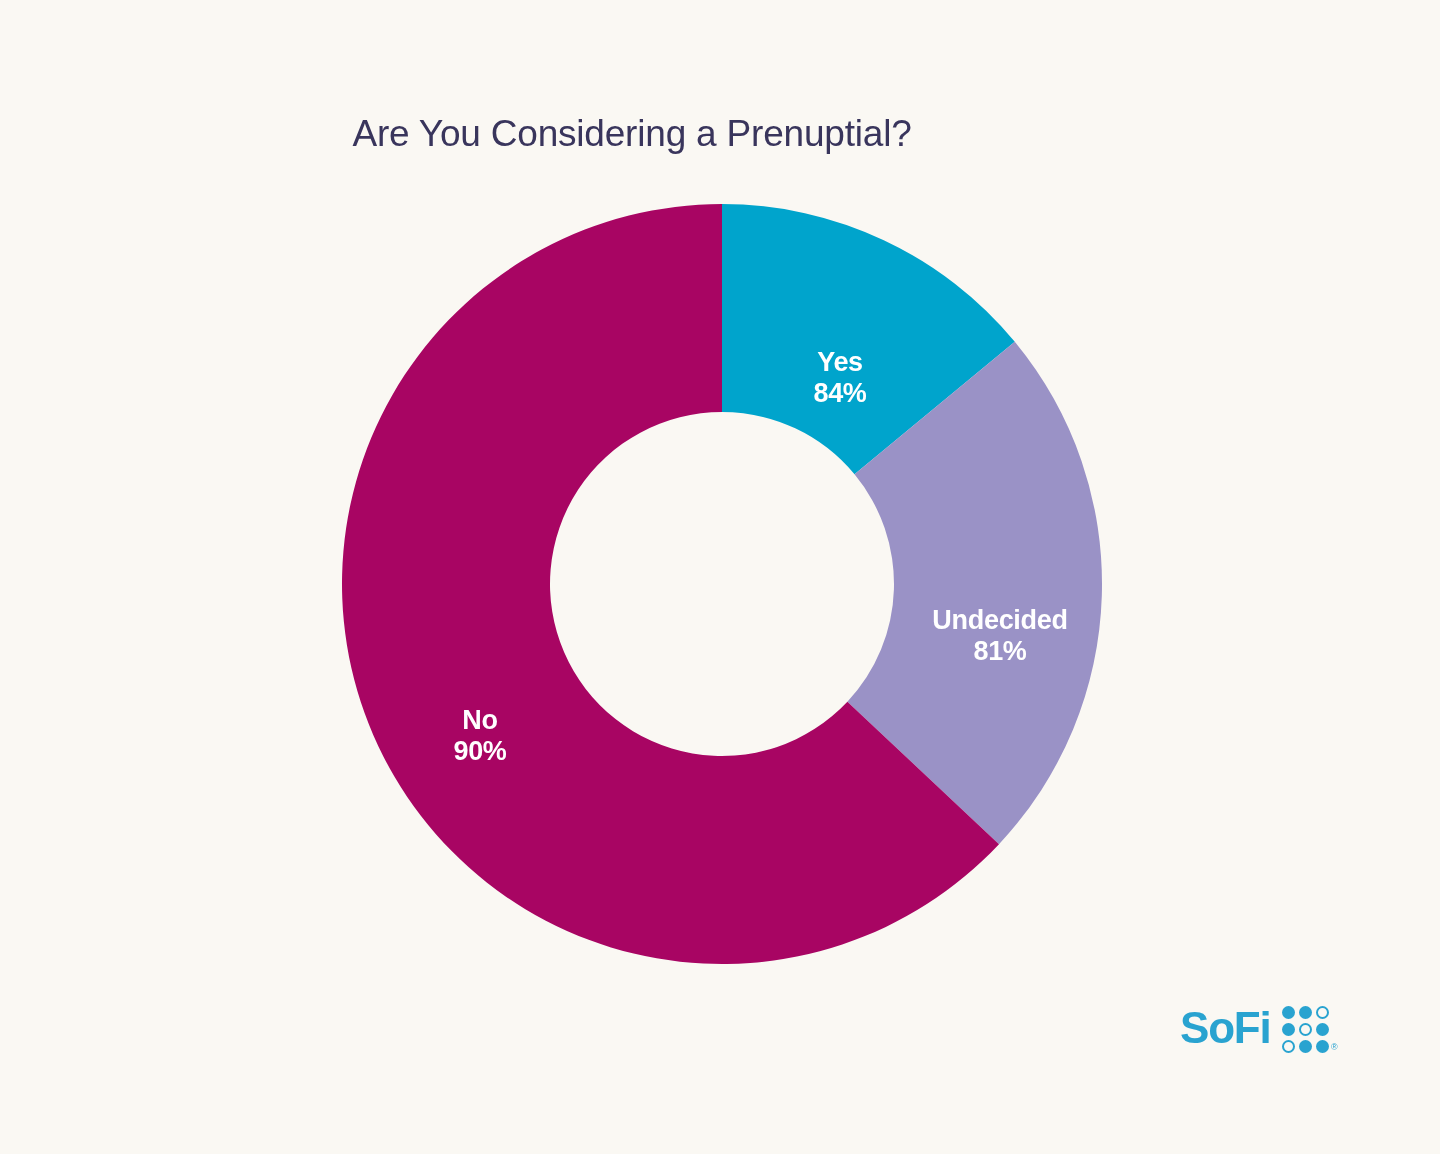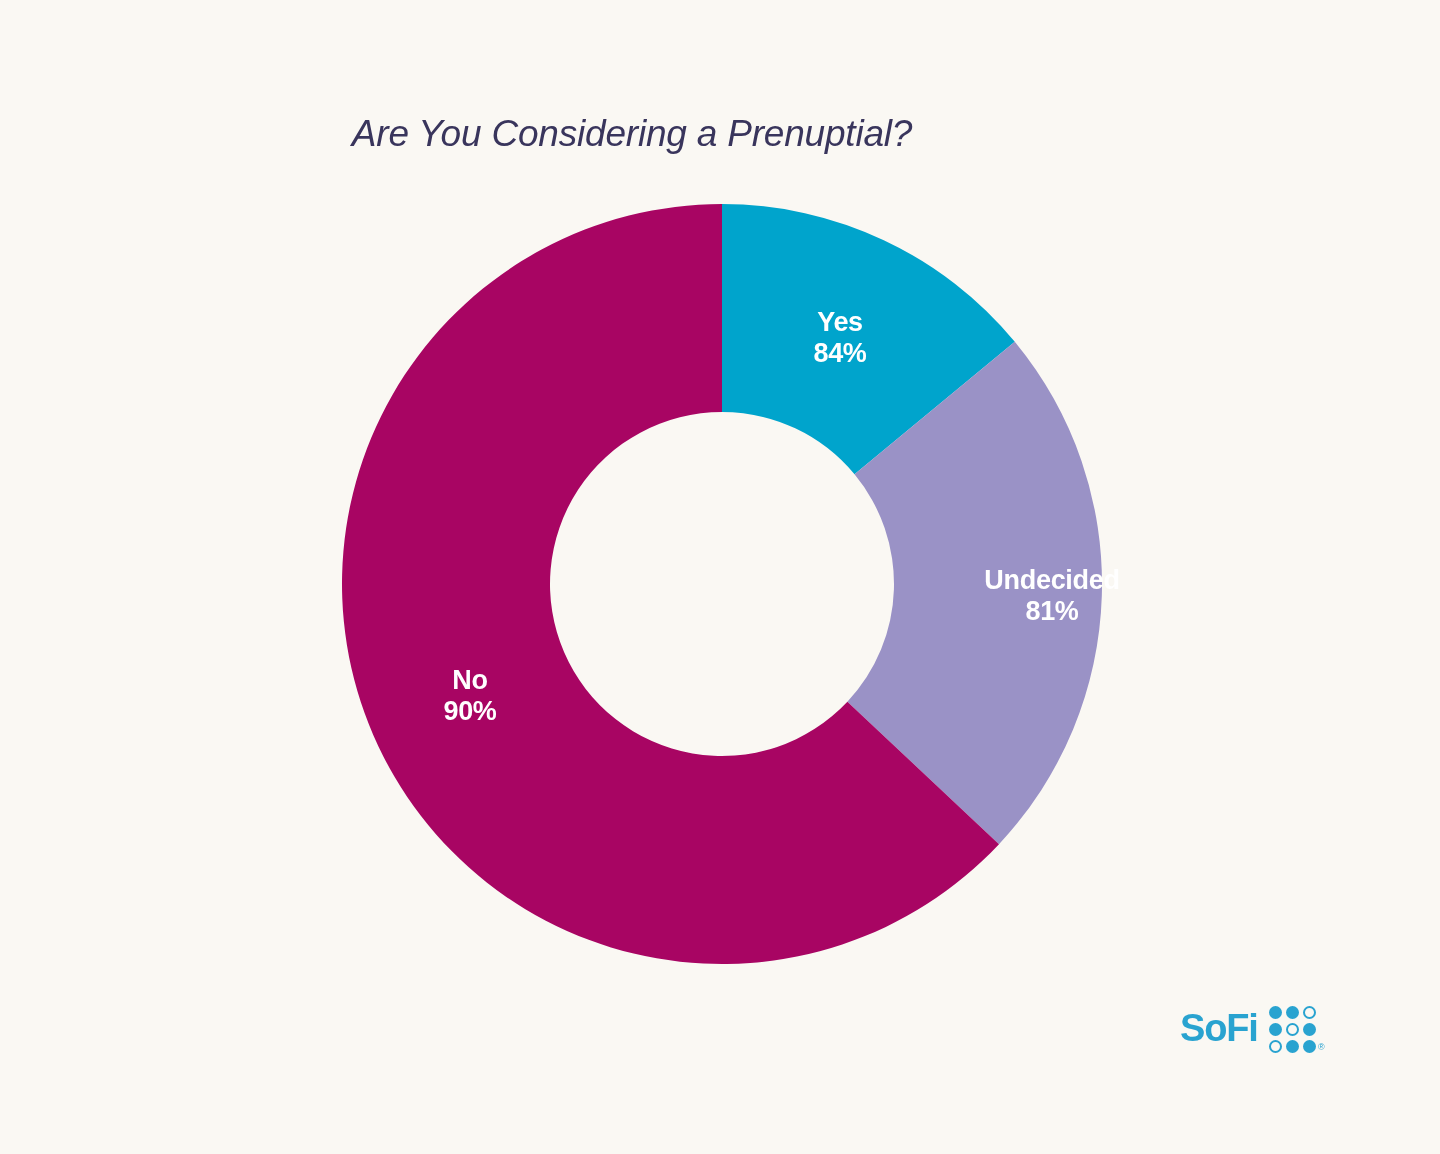--- a/index.html
+++ b/index.html
@@ -27,21 +27,20 @@
     left: 0;
     top: 112px;
     width: 1264px;
     text-align: center;
     font-family: "Liberation Sans", sans-serif;
     font-size: 37px;
     font-weight: 400;
     letter-spacing: -0.2px;
     color: #39355c;
     line-height: 1.2;
-    font-style: italic;
   }
 
   
   .donut-wrap {
     position: absolute;
     left: 342px;
     top: 204px;
     width: 760px;
     height: 760px;
   }
@@ -57,51 +56,51 @@
     position: absolute;
     color: #ffffff;
     font-family: "Liberation Sans", sans-serif;
     font-weight: bold;
     font-size: 27px;
     line-height: 1.14;
     text-align: center;
     white-space: nowrap;
     letter-spacing: -0.3px;
   }
-  .slice-label .lbl-name { display: block; }
+  .slice-label .lbl-name { display: block; margin-top: 40px; }
   .slice-label .lbl-val  { display: block; }
 
   #label-yes {
     left: 740px;
     top: 307px;
     width: 200px;
   }
   #label-undecided {
-    left: 952px;
+    left: 900px;
     top: 565px;
     width: 200px;
   }
   #label-no {
-    left: 370px;
+    left: 380px;
     top: 665px;
     width: 200px;
   }
 
   
   .sofi-logo {
     position: absolute;
     left: 1180px;
     top: 1003px;
     display: flex;
     align-items: center;
     gap: 11px;
   }
   .sofi-word {
     font-family: "Liberation Sans", sans-serif;
-    font-size: 38px;
+    font-size: 44px;
     font-weight: bold;
     color: #29a3d0;
     letter-spacing: -1.2px;
     line-height: 1;
   }
   .sofi-dots {
     display: grid;
     grid-template-columns: repeat(3, 13px);
     grid-template-rows: repeat(3, 13px);
     gap: 4px;

